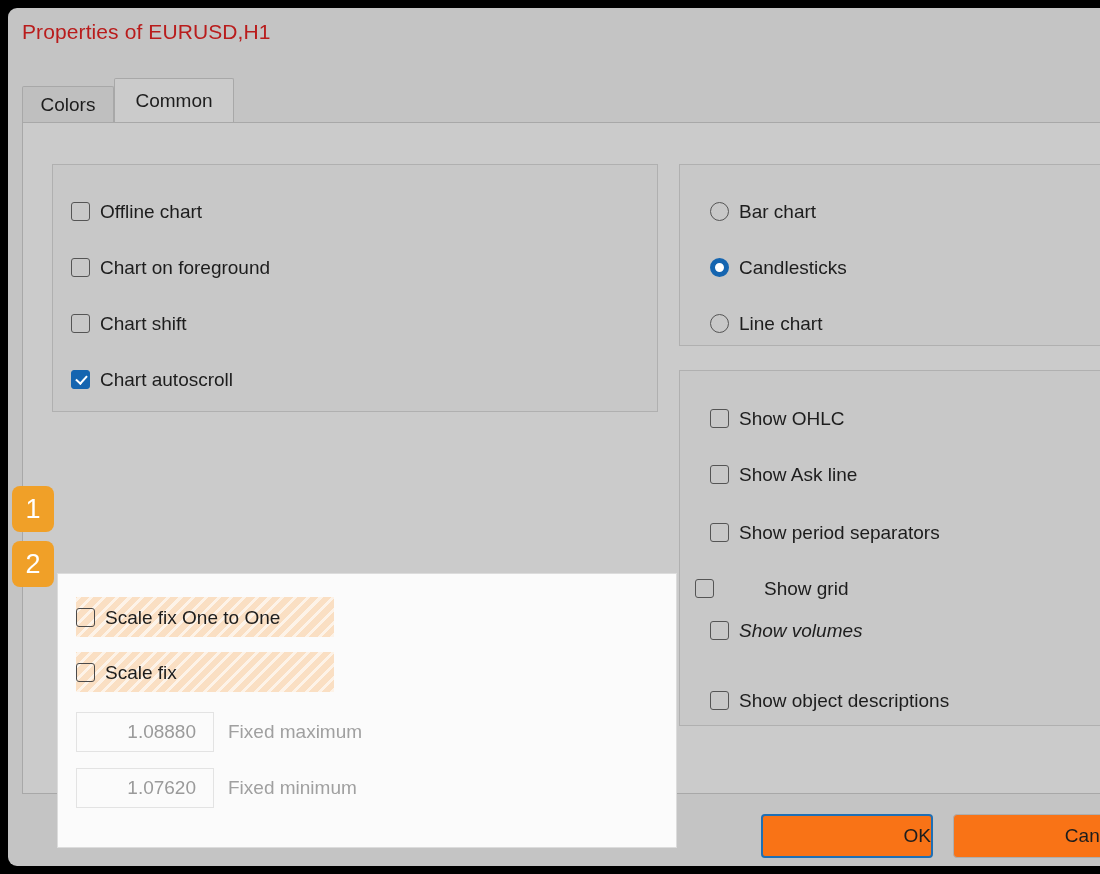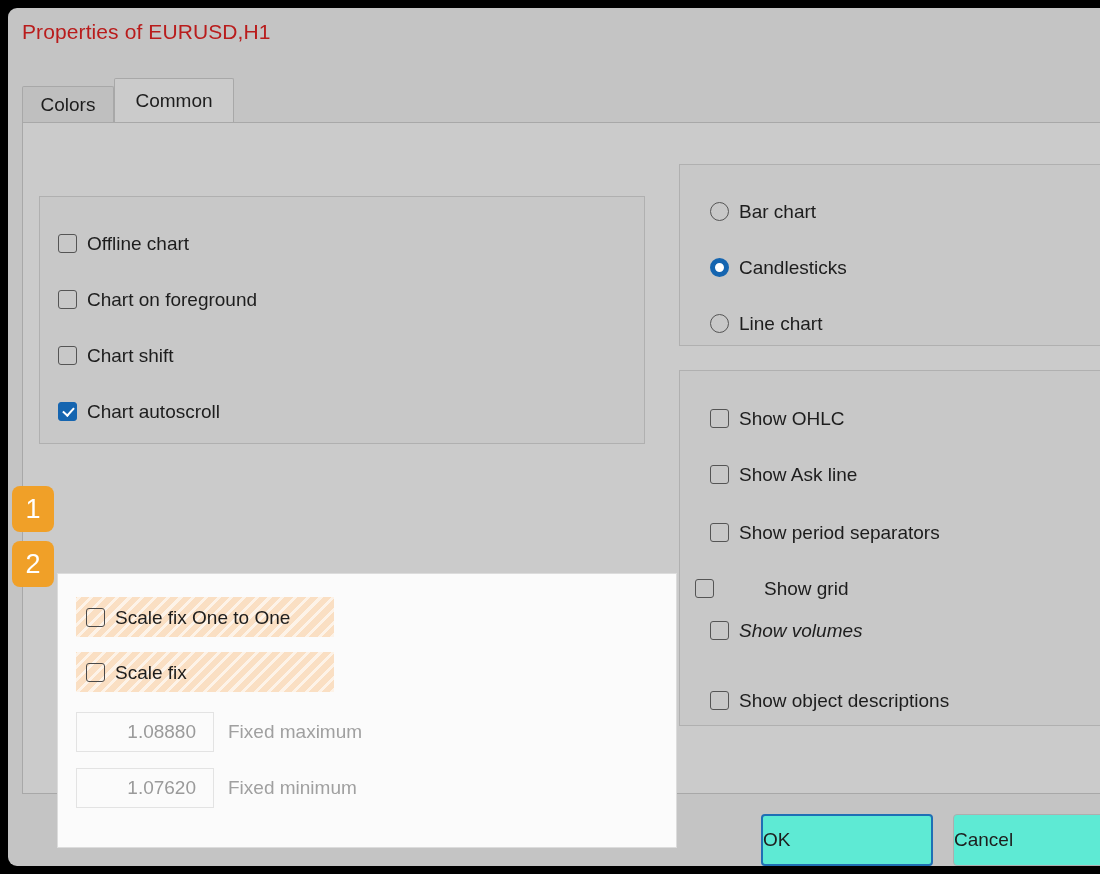--- a/index.html
+++ b/index.html
@@ -93,25 +93,24 @@
   }
 
   
   .group-box {
     position: absolute;
     background: #c8c8c8;
     border: 1px solid #b0b0b0;
     box-sizing: border-box;
   }
   #group-chart-options {
-    left: 16px;
+    left: 29px;
     top: 41px;
     width: 606px;
     height: 248px;
-    margin-top: 32px;
   }
   #group-chart-type {
     left: 656px;
     top: 41px;
     width: 460px;
     height: 182px;
   }
   #group-show-options {
     left: 656px;
     top: 247px;
@@ -223,21 +222,20 @@
     display: flex;
     align-items: center;
     height: 40px;
     background-color: #fadfc3;
     background-image: repeating-linear-gradient(
         -45deg,
         rgba(255,255,255,0.62) 0px,
         rgba(255,255,255,0.62) 3px,
         rgba(0,0,0,0) 3px,
         rgba(0,0,0,0) 9px);
-    padding-left: 10px;
     box-sizing: border-box;
     cursor: default;
     white-space: nowrap;
   }
   #band-scale-fix-one  { left: 18px; top: 23px; width: 258px; }
   #band-scale-fix      { left: 18px; top: 78px; width: 258px; }
   .hl-band .option-label { margin-left: 10px; }
   .hl-band .cb { border-color: #4a4a4a; }
 
   
@@ -285,30 +283,30 @@
     font-size: 19px;
     color: #a0a0a0;
     white-space: nowrap;
   }
 
   
   #footer { position: absolute; left: 0; top: 786px; width: 100%; height: 72px; }
 
   .dlg-button {
     position: absolute;
-    height: 52px;
-    background: #5eead4;
+    height: 44px;
+    background: #f97316;
     border: 1px solid #aeaeae;
     border-radius: 4px;
     box-sizing: border-box;
     font-size: 19px;
     color: #1d1d1d;
     display: flex;
     align-items: center;
-    justify-content: flex-start;
+    justify-content: flex-end;
     cursor: default;
   }
   #btn-ok {
     left: 753px;
     top: 20px;
     width: 172px;
     border: 2px solid #1f6fb5;
   }
   #btn-cancel {
     left: 945px;

